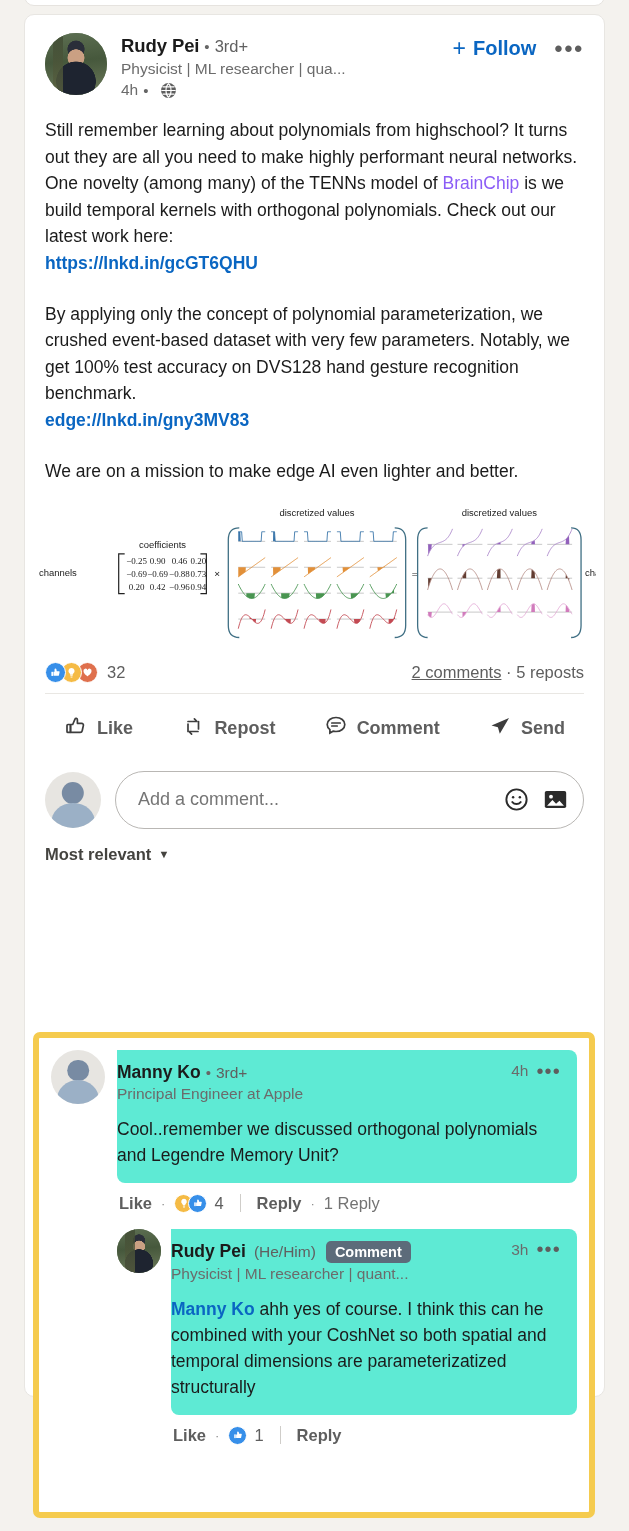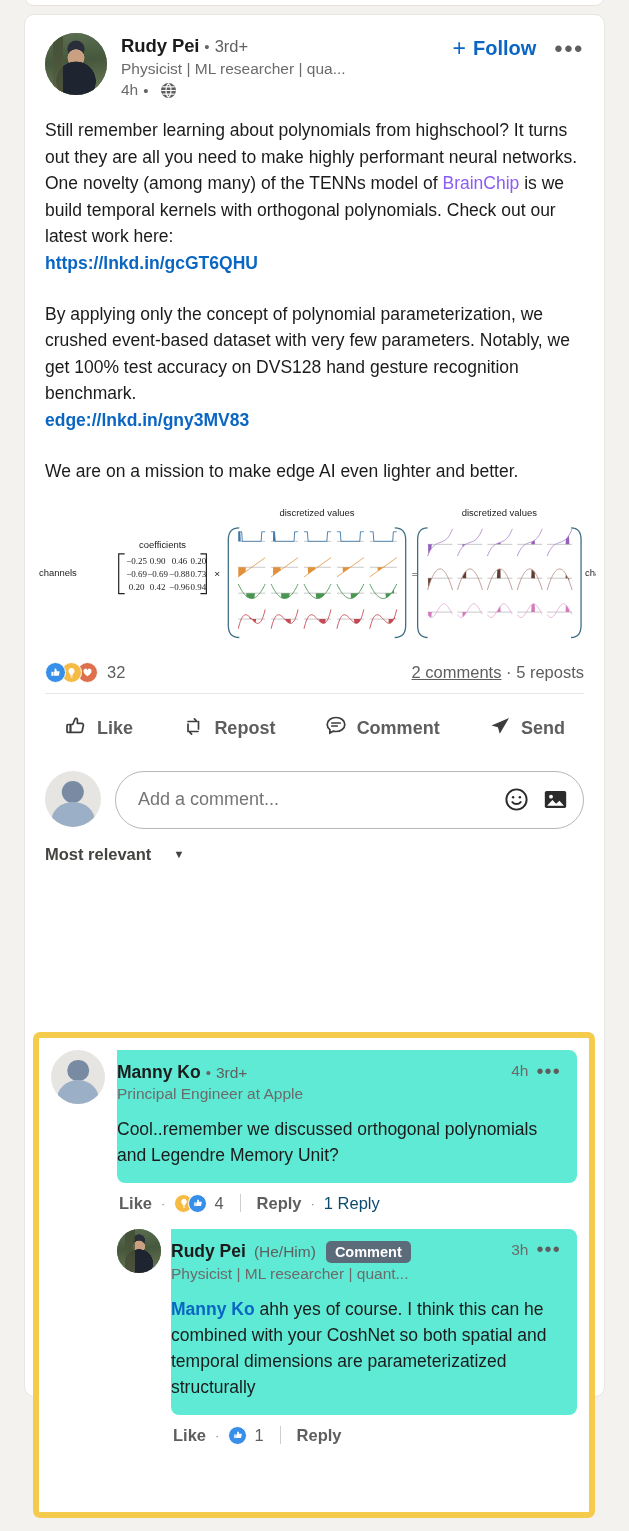--- a/index.html
+++ b/index.html
@@ -117,38 +117,38 @@
   
   .actions { display: flex; align-items: center; padding: 10px 22px 10px 22px; gap: 14px; }
   .act-btn {
     flex: 1 1 auto; display: flex; align-items: center; justify-content: center; gap: 9px;
     background: none; border: none; cursor: pointer; padding: 10px 4px;
     color: #5e5e5e; font-weight: 700; font-size: 18px; border-radius: 5px;
     font-family: inherit;
   }
 
   
-  .comment-box { display: flex; gap: 14px; padding: 8px 20px 0 20px; }
+  .comment-box { display: flex; align-items: center; gap: 14px; padding: 8px 20px 0 20px; }
   .mini-avatar { width: 56px; height: 56px; flex: 0 0 56px; }
   .mini-avatar .avatar { width: 56px; height: 56px; }
   .comment-input {
     flex: 1 1 auto; display: flex; align-items: center;
     border: 1px solid #b9b7b4; border-radius: 34px; height: 58px;
     padding: 0 14px 0 22px; background: #fff;
   }
   .ci-placeholder {
     flex: 1 1 auto; border: none; outline: none; background: transparent;
     font-size: 18px; color: #6b6b6b; font-family: inherit;
   }
   .ci-icons { display: flex; align-items: center; gap: 12px; }
   .ci-icon { cursor: pointer; display: inline-flex; }
 
   .sort-row { padding: 16px 20px 12px 20px; }
   .sort-btn {
-    display: inline-flex; align-items: center; gap: 22px;
+    display: inline-flex; align-items: center; gap: 7px;
     background: none; border: none; cursor: pointer; padding: 0;
     font-size: 16.5px; font-weight: 700; color: #44433f; font-family: inherit;
   }
   .caret { font-size: 11px; }
 
   
   .highlight-box {
     position: absolute; left: 33px; top: 1032px; width: 562px; height: 486px;
     border: 6px solid #f5cb4e; border-radius: 7px; background: #ffffff;
     overflow: hidden;
@@ -180,21 +180,21 @@
   .mention-blue { color: #0a66c2; font-weight: 700; cursor: pointer; }
 
   .c-actions { display: flex; align-items: center; gap: 9px; padding: 11px 0 0 2px; font-size: 16.5px; }
   .ca-link { font-weight: 700; color: #5e5e5e; cursor: pointer; background:none; border:none;
              font-family: inherit; font-size: 16.5px; padding: 0; }
   .ca-dot { color: #8a8a8a; font-size: 13px; }
   .ca-rx { display: inline-flex; align-items: center; }
   .ca-rx .rx { width: 19px; height: 19px; }
   .ca-count { color: #5e5e5e; margin-left: 7px; }
   .ca-bar { width: 1px; height: 18px; background: #cfcdc9; margin: 0 7px; }
-  .ca-muted { color: #0c4a6e; }
+  .ca-muted { color: #737373; }
 
   .reply-wrap { display: flex; gap: 10px; margin-top: 16px; padding-left: 66px; }
 </style>
 </head>
 <body>
 
 <div class="page">
 
   <div class="prev-card"></div>
 

